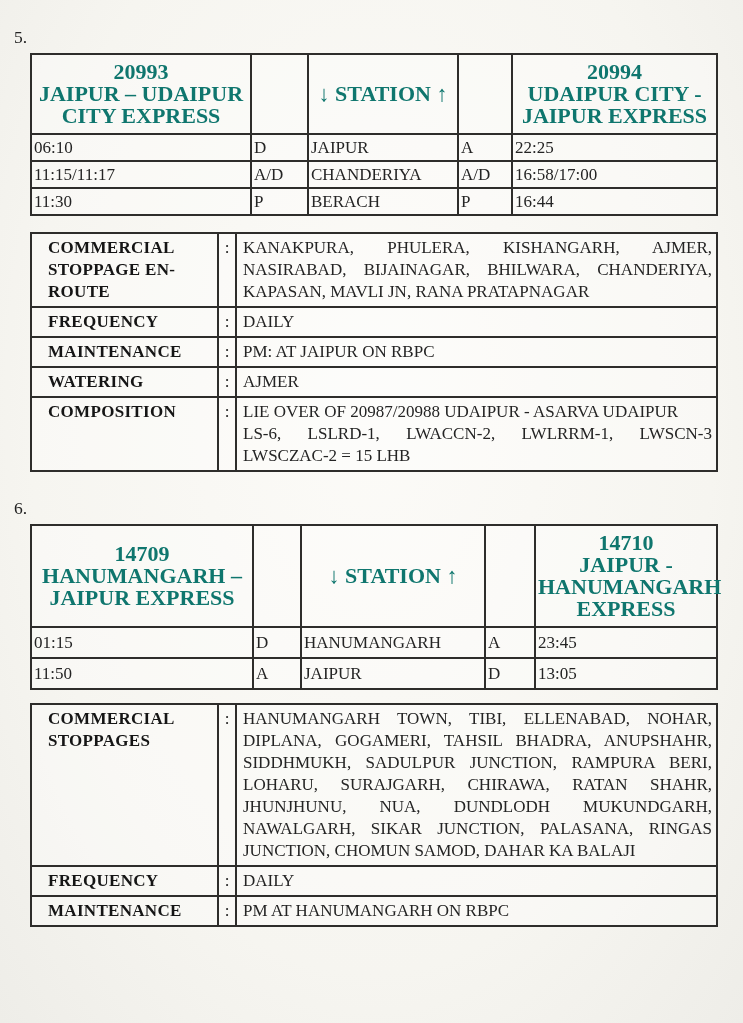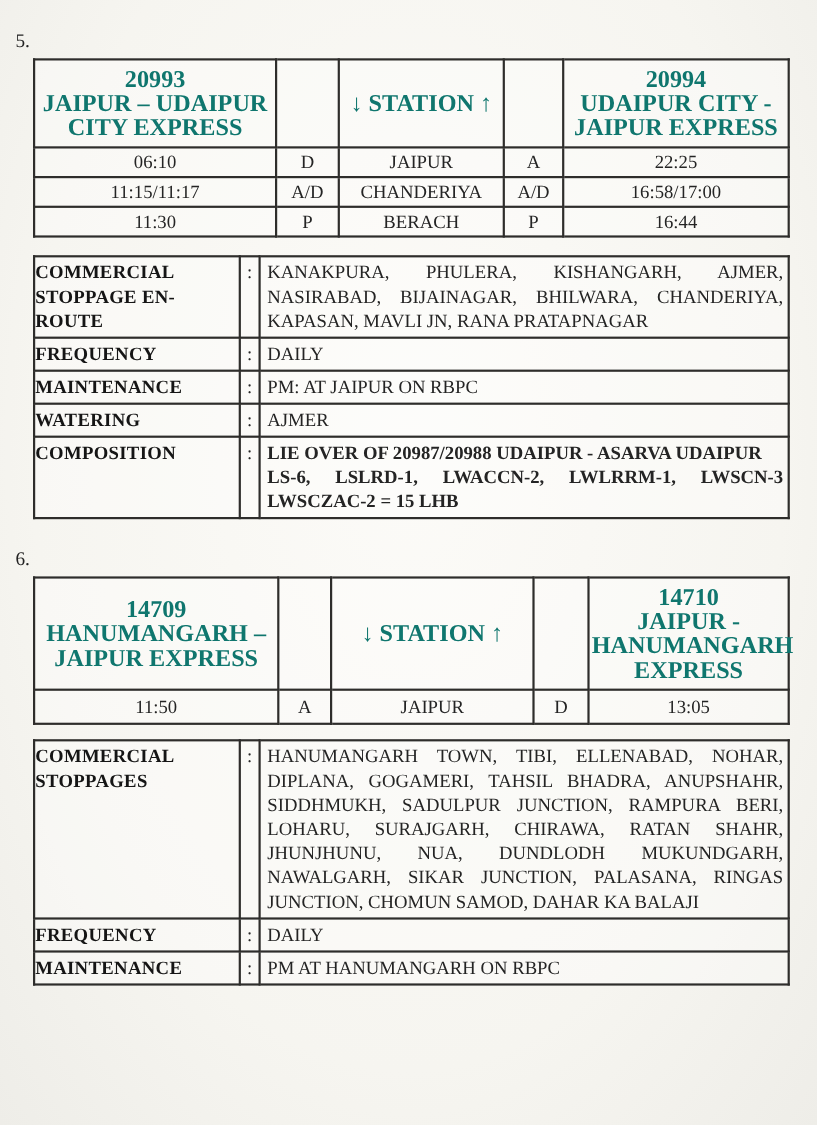--- a/index.html
+++ b/index.html
@@ -19,29 +19,29 @@
   .jl{text-align:justify;text-align-last:justify;}
 
   
   table{border-collapse:collapse;margin-left:16px;table-layout:fixed;width:686px;background:rgba(255,255,255,0.35);}
   td,th{border:2px solid #2e2d2b;}
 
   .tt th{
     font-weight:700;font-size:22px;line-height:22px;text-align:center;
     vertical-align:middle;padding:6px 2px;white-space:pre-line;color:#0f766e;
   }
-  .tt td{font-size:17px;text-align:center;padding:2px;line-height:21px;color:#242424;}
+  .tt td{font-size:17px;text-align:left;padding:2px;line-height:21px;color:#242424;}
   .tt.big td{padding:4px 2px;}
 
   .info{margin-top:16px;}
   .info td{vertical-align:top;}
-  .info .label{font-weight:700;font-size:17px;line-height:22px;padding:3px 2px 3px 0;letter-spacing:0.3px;color:#151515;}
+  .info .label{font-weight:700;font-size:17px;line-height:22px;padding:3px 2px 3px 16px;letter-spacing:0.3px;color:#151515;}
   .info .colon{text-align:center;font-size:17px;line-height:22px;padding:3px 0;color:#242424;}
   .info .value{font-size:17px;line-height:22px;padding:3px 4px 3px 6px;text-align:justify;color:#242424;}
-  .info .value div{text-align:justify;font-weight:bold;}
+  .info .value div{text-align:justify;}
 
   .sec6{margin-top:25px;}
   .gap13{margin-top:13px;}
 </style>
 </head>
 <body>
 
 <div class="page">
 
   <div class="heading">
@@ -157,20 +157,27 @@
         <th>↓ STATION ↑</th>
         <th></th>
         <th>14710
 JAIPUR -
 HANUMANGARH
 EXPRESS</th>
       </tr>
     </thead>
     <tbody>
       <tr>
+        <td>01:15</td>
+        <td>D</td>
+        <td>HANUMANGARH</td>
+        <td>A</td>
+        <td>23:45</td>
+      </tr>
+      <tr>
         <td>11:50</td>
         <td>A</td>
         <td>JAIPUR</td>
         <td>D</td>
         <td>13:05</td>
       </tr>
     </tbody>
   </table>
 
   <table class="info gap13">

